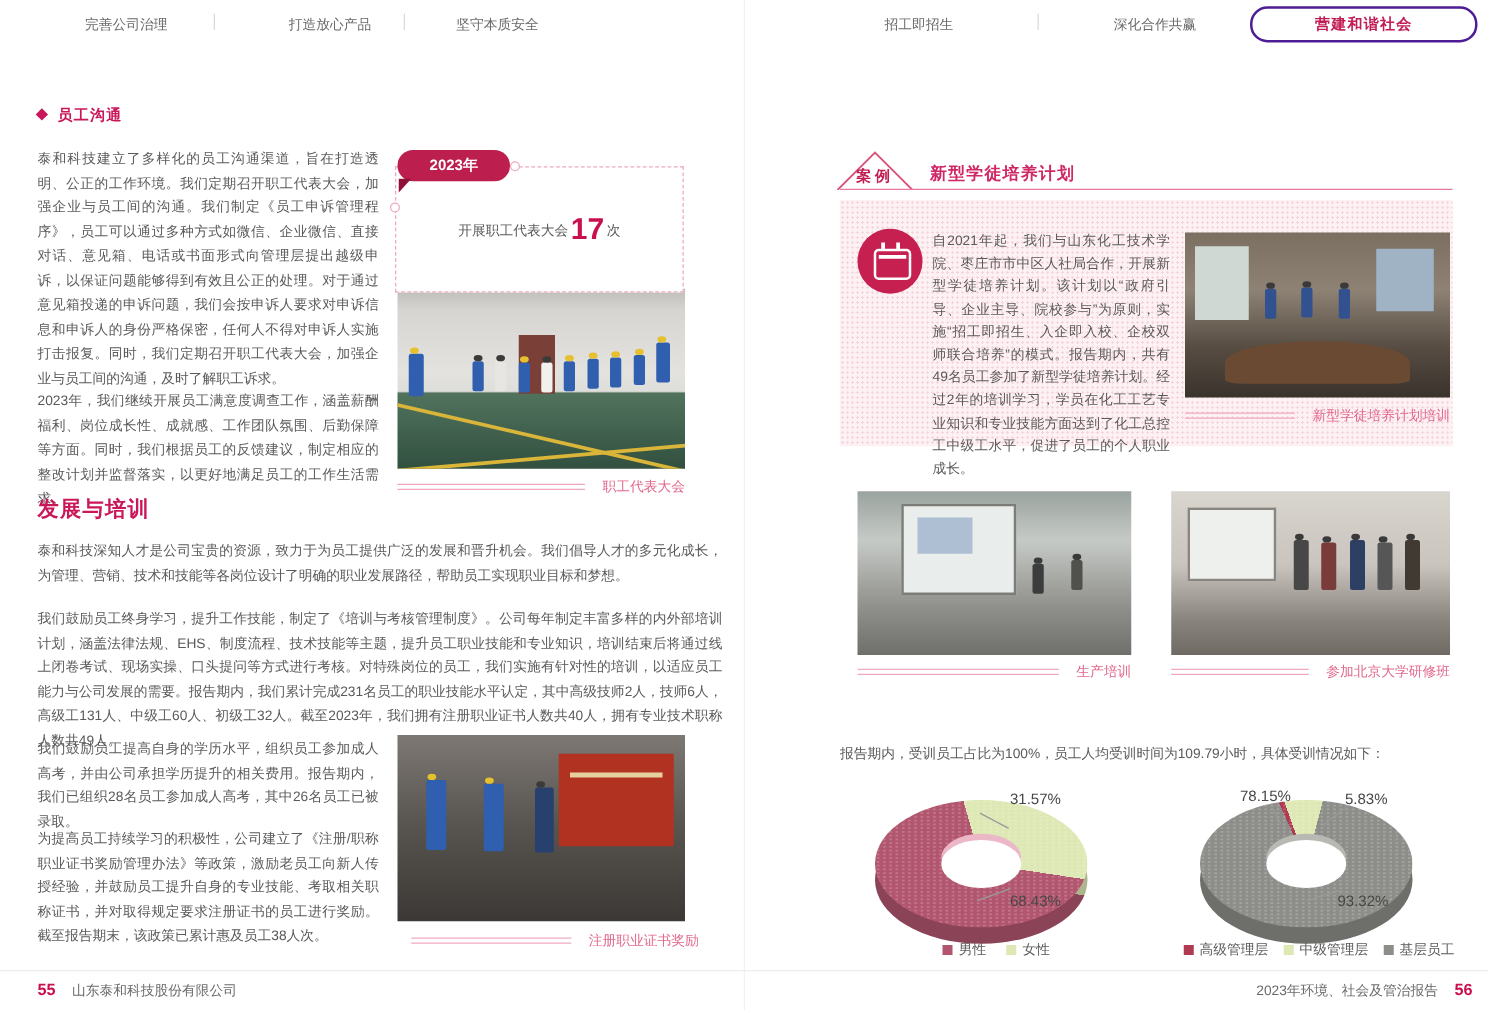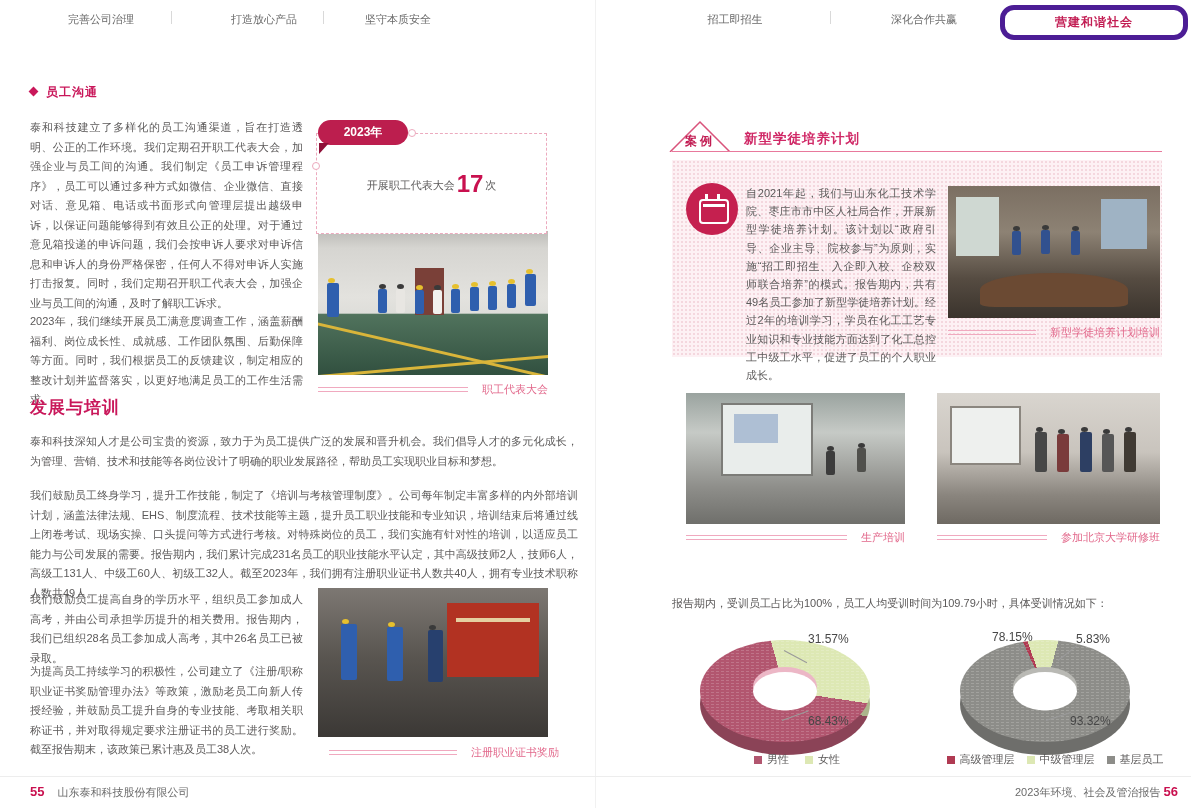--- a/index.html
+++ b/index.html
@@ -5,21 +5,21 @@
   html,body{margin:0;padding:0;}
   body{width:1191px;height:808px;position:relative;background:#ffffff;
        font-family:"Liberation Sans","DejaVu Sans",sans-serif;overflow:hidden;}
   .abs{position:absolute;}
 
   
   .nav-item{position:absolute;top:12px;font-size:11px;color:#6a6a6a;transform:translateX(-50%);white-space:nowrap;cursor:pointer;}
   .nav-sep{position:absolute;top:11px;width:1px;height:13px;background:#d9d9d9;}
   #nav1{left:101px}#nav2{left:264px}#nav3{left:398px}#nav4{left:735px}#nav5{left:924px}
   #sep1{left:171px}#sep2{left:323px}#sep3{left:830px}
-  .nav-pill{position:absolute;top:5px;left:1000px;width:178px;height:25px;border:5px solid #4c1d95;border-radius:14px;
+  .nav-pill{position:absolute;top:5px;left:1000px;width:178px;height:25px;border:2px solid #4c1d95;border-radius:14px;
             background:#fff;color:#c21d53;font-weight:bold;font-size:12px;letter-spacing:1px;
             display:flex;align-items:center;justify-content:center;cursor:pointer;}
 
   .page-divider{position:absolute;left:595px;top:0;width:1px;height:808px;background:#f1f1f1;}
 
   
   .body-text{position:absolute;font-size:11px;line-height:19.5px;color:#5b5959;text-align:justify;}
   .h-small{position:absolute;font-size:12px;font-weight:bold;color:#c9175a;letter-spacing:1px;}
   .h-big{position:absolute;font-size:17px;font-weight:bold;color:#c9175a;letter-spacing:1px;}
   .diamond-icon{display:inline-block;width:7px;height:7px;background:#c9175a;transform:rotate(45deg);margin-right:9px;vertical-align:1px;}
@@ -282,14 +282,14 @@
   </div>
 </div>
 
 <div class="abs" id="footer-rule"></div>
 <div class="footer-text" id="footer-left">
   <span class="page-no">55</span>
   <span style="margin-left:10px;">山东泰和科技股份有限公司</span>
 </div>
 <div class="footer-text" id="footer-right">
   <span>2023年环境、社会及管治报告</span>
-  <span class="page-no" style="">56</span>
+  <span class="page-no" style="margin-left:10px;">56</span>
 </div>
 
 </body></html>

